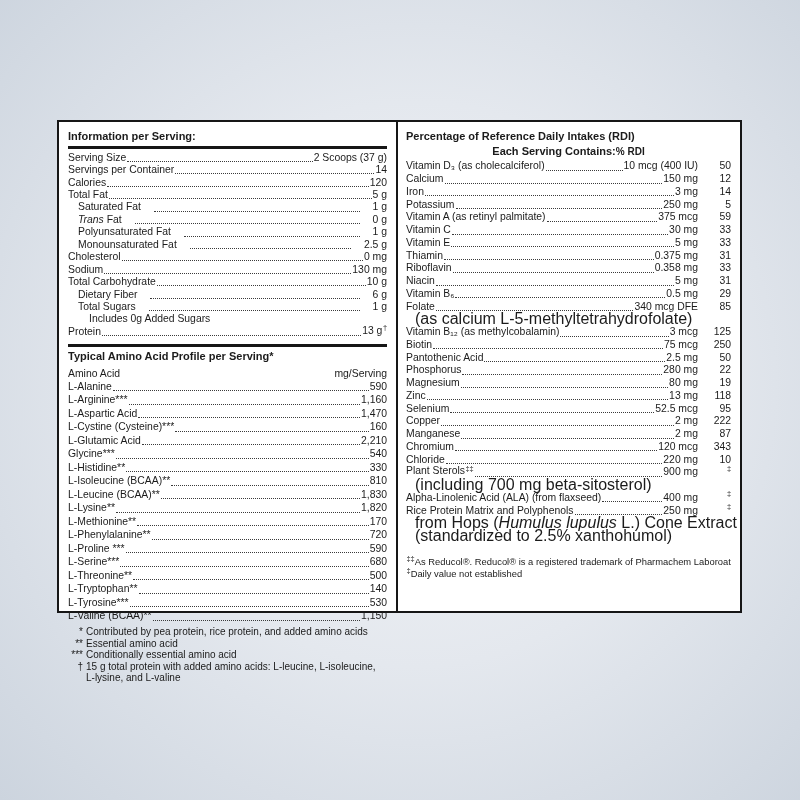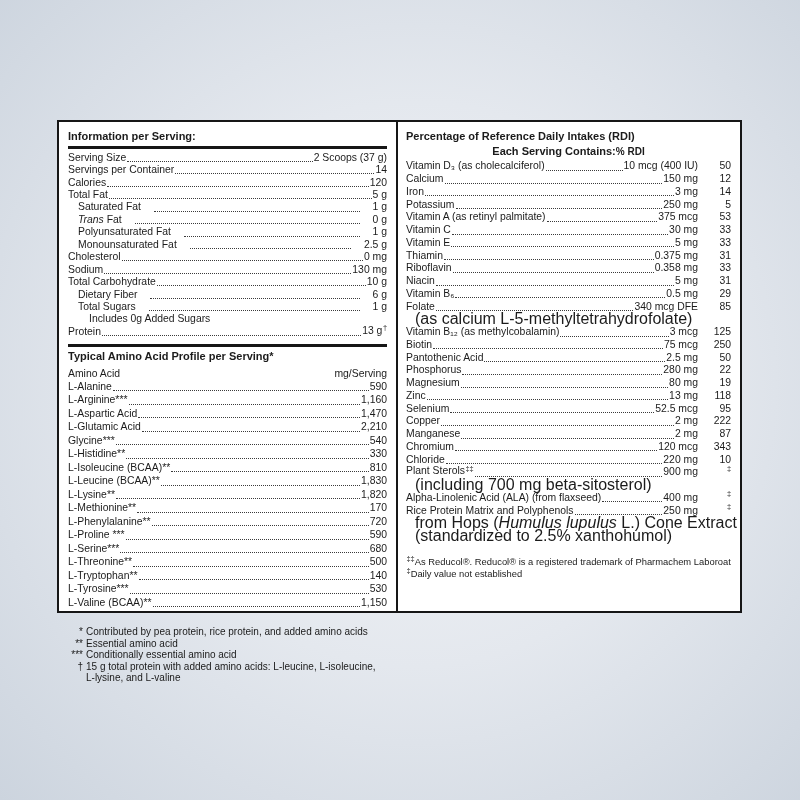--- a/index.html
+++ b/index.html
@@ -150,20 +150,25 @@
             <span class="lbl">L-Arginine***</span>
             <span class="dots"></span>
             <span class="val">1,160</span>
           </div>
           <div class="row amino-row">
             <span class="lbl">L-Aspartic Acid</span>
             <span class="dots"></span>
             <span class="val">1,470</span>
           </div>
           <div class="row amino-row">
+            <span class="lbl">L-Cystine (Cysteine)***</span>
+            <span class="dots"></span>
+            <span class="val">160</span>
+          </div>
+          <div class="row amino-row">
             <span class="lbl">L-Glutamic Acid</span>
             <span class="dots"></span>
             <span class="val">2,210</span>
           </div>
           <div class="row amino-row">
             <span class="lbl">Glycine***</span>
             <span class="dots"></span>
             <span class="val">540</span>
           </div>
           <div class="row amino-row">
@@ -258,21 +263,21 @@
           <div class="row rdi-row">
             <span class="lbl">Potassium</span>
             <span class="dots"></span>
             <span class="amt">250 mg</span>
             <span class="rdi-cell">5</span>
           </div>
           <div class="row rdi-row">
             <span class="lbl">Vitamin A (as retinyl palmitate)</span>
             <span class="dots"></span>
             <span class="amt">375 mcg</span>
-            <span class="rdi-cell">53</span>
+            <span class="rdi-cell">59</span>
           </div>
           <div class="row rdi-row">
             <span class="lbl">Vitamin C</span>
             <span class="dots"></span>
             <span class="amt">30 mg</span>
             <span class="rdi-cell">33</span>
           </div>
           <div class="row rdi-row">
             <span class="lbl">Vitamin E</span>
             <span class="dots"></span>

